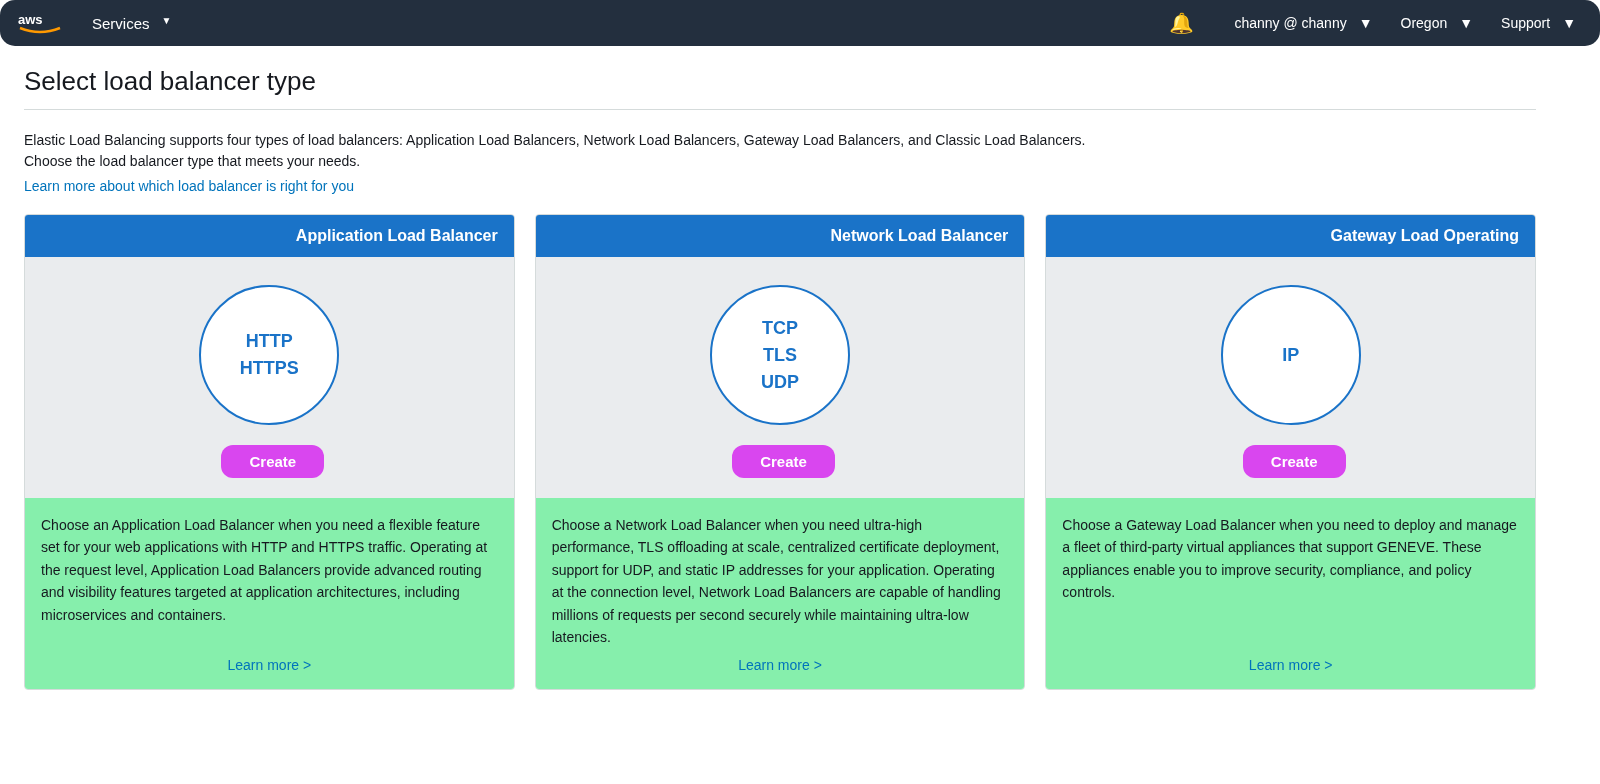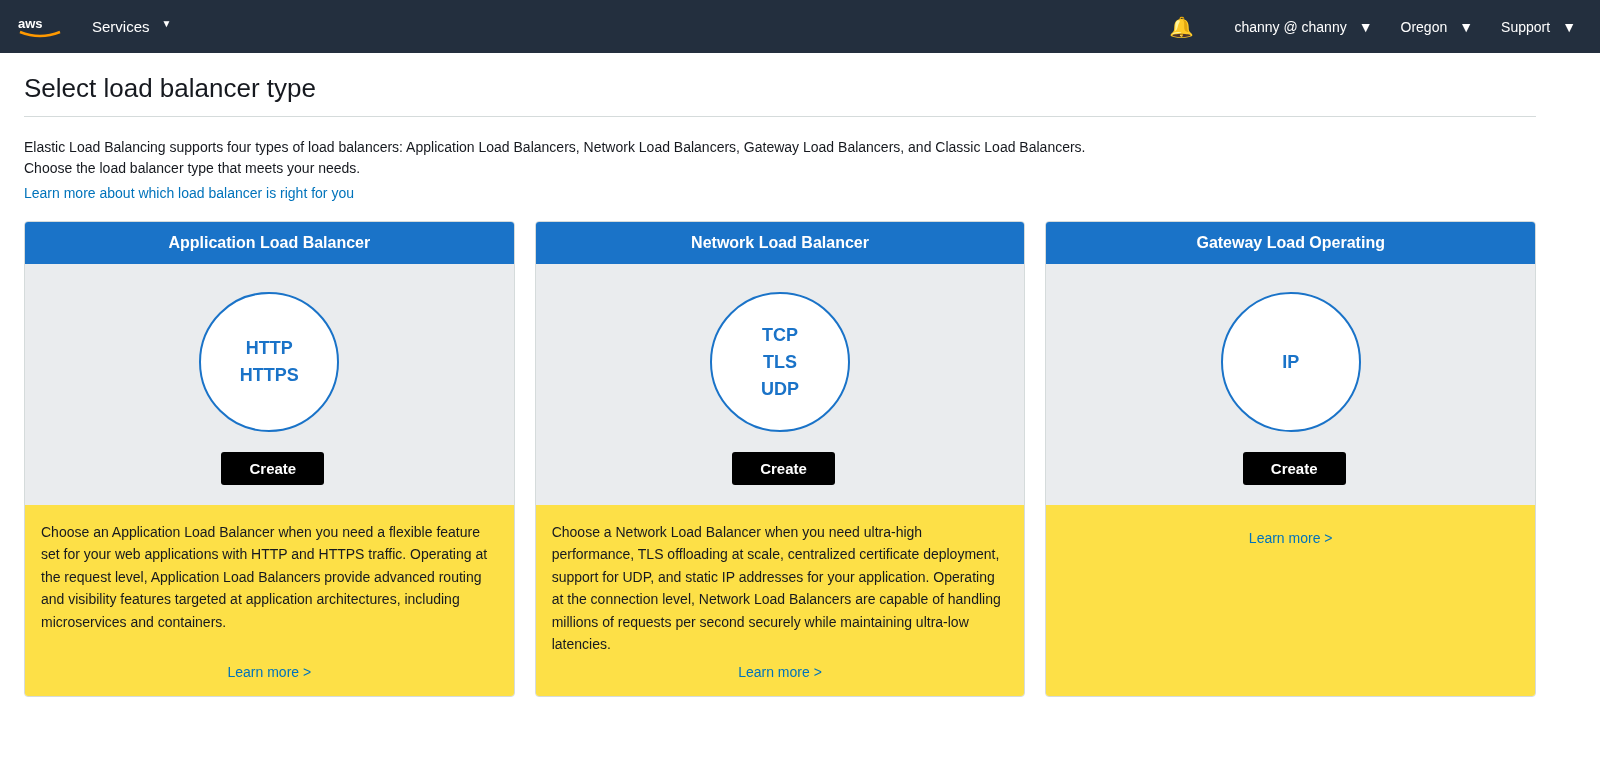--- a/index.html
+++ b/index.html
@@ -1,25 +1,26 @@
 <!DOCTYPE html>
 <html><head>
   <meta charset="utf-8">
   <style>
     * { box-sizing: border-box; margin: 0; padding: 0; }
     body { font-family: 'Amazon Ember', Arial, sans-serif; font-size: 14px; background: #fff; color: #16191f; }
 
     
     .navbar {
       background: #232f3e;
-      height: 53px;
+      height: 46px;
       display: flex;
       align-items: center;
       padding: 0 16px;
       gap: 0;
+      border-radius: 15px;
     }
     .nav-logo {
       display: flex;
       align-items: center;
       margin-right: 16px;
     }
     .nav-logo svg { width: 48px; height: 30px; }
     .nav-services {
       color: #fff;
       font-size: 15px;
@@ -95,21 +96,21 @@
       border-radius: 4px;
       overflow: hidden;
       display: flex;
       flex-direction: column;
     }
     .card-header {
       background: #1a73c8;
       color: #fff;
       font-size: 16px;
       font-weight: 700;
-      text-align: center;
+      text-align: right;
       padding: 12px 16px;
     }
     .card-visual {
       background: #eaecee;
       display: flex;
       flex-direction: column;
       align-items: center;
       justify-content: center;
       padding: 28px 16px 20px;
       min-height: 200px;
@@ -126,32 +127,32 @@
       margin-bottom: 20px;
     }
     .card-circle-text {
       color: #1a73c8;
       font-size: 18px;
       font-weight: 600;
       text-align: center;
       line-height: 1.5;
     }
     .card-create-btn {
-      background: #000000;
+      background: #d946ef;
       color: #fff;
       border: none;
-      border-radius: 3px;
+      border-radius: 12px;
       padding: 8px 28px;
       font-size: 15px;
       font-weight: 600;
       cursor: pointer;
       margin-left: 7px;
     }
     .card-body {
-      background: #fde047;
+      background: #86efac;
       padding: 16px;
       flex: 1;
       display: flex;
       flex-direction: column;
     }
     .card-description {
       font-size: 14px;
       color: #16191f;
       line-height: 1.6;
       flex: 1;
@@ -244,17 +245,18 @@
       <div class="card-header">Gateway Load Operating</div>
       <div class="card-visual">
         <div class="card-circle">
           <div class="card-circle-text">
               <div>IP</div>
             </div>
         </div>
         <button class="card-create-btn">Create</button>
       </div>
       <div class="card-body">
+        <p class="card-description">Choose a Gateway Load Balancer when you need to deploy and manage a fleet of third-party virtual appliances that support GENEVE. These appliances enable you to improve security, compliance, and policy controls.</p>
         <a class="card-learn-more">Learn more &gt;</a>
       </div>
     </div>
     </div>
 </div>
 
 </body></html>

